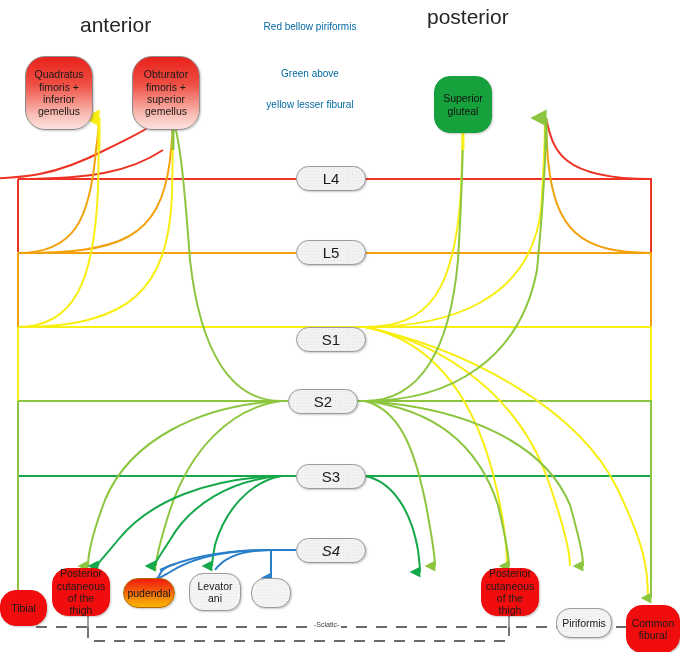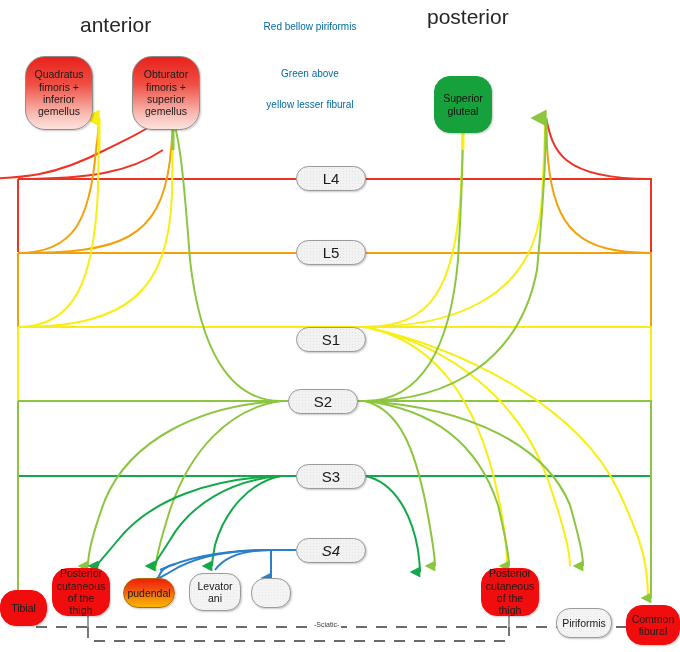--- a/index.html
+++ b/index.html
@@ -265,19 +265,19 @@
 
 
   <div class="node solidred" style="left:481px; top:568px; width:58px; height:48px;">
     <span>Posterior cutaneous of the thigh</span>
   </div>
 
   <div class="node plain" style="left:556px; top:578px; width:56px; height:30px;margin-top:30px;">
     <span>Piriformis</span>
   </div>
 
-  <div class="node solidred" style="left:626px; top:605px; width:54px; height:40px;">
+  <div class="node solidred" style="left:626px; top:605px; width:54px; height:48px;">
     <span>Common fibural</span>
   </div>
 
   <div class="sciatic-label" style="left:312px; top:621px;">-Sciatic-</div>
 
 </div>
 
 </body></html>

